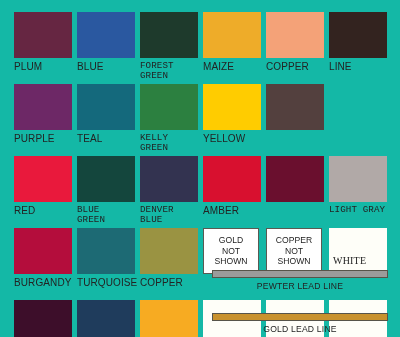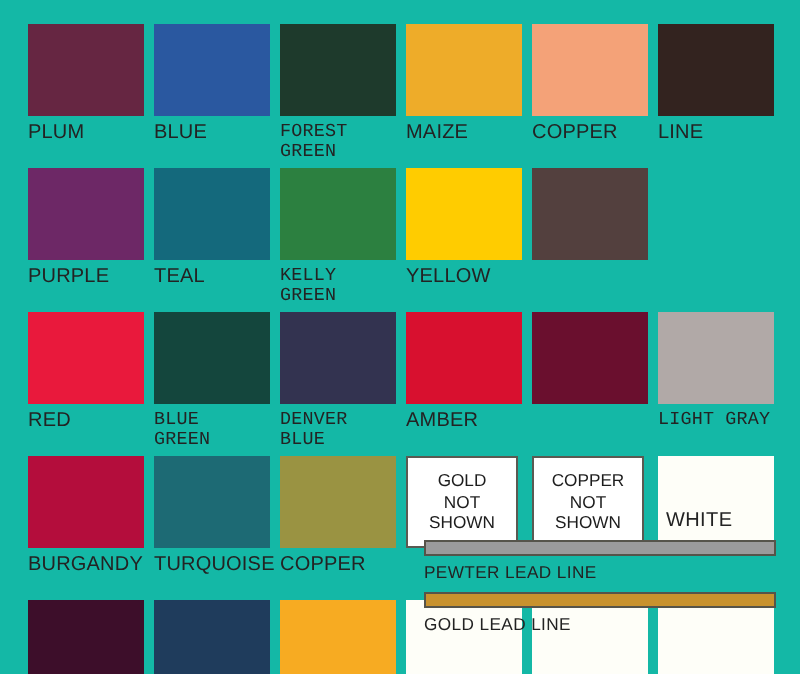--- a/index.html
+++ b/index.html
@@ -90,41 +90,42 @@
   }
 
   
   .white-label {
     position: absolute;
     left: 333px;
     top: 255px;
     font-size: 10px;
     color: #232323;
     letter-spacing: 0.2px;
+    font-family: Liberation Serif, serif;
   }
 
   
   .leadline-block {
     position: absolute;
     left: 212px;
     top: 270px;
     width: 176px;
   }
   .bar {
     height: 8px;
     border: 1px solid #56544a;
     box-sizing: border-box;
     width: 176px;
   }
   .bar-caption {
-    text-align: left;
+    text-align: center;
     font-size: 8.6px;
     color: #232323;
     padding-top: 3px;
-    padding-bottom: 5px;
+    padding-bottom: 22px;
     letter-spacing: 0.2px;
   }
 </style>
 </head>
 <body>
 
 <div id="chart" style="background: #14b8a6;">
 
   <div class="grid">
 

